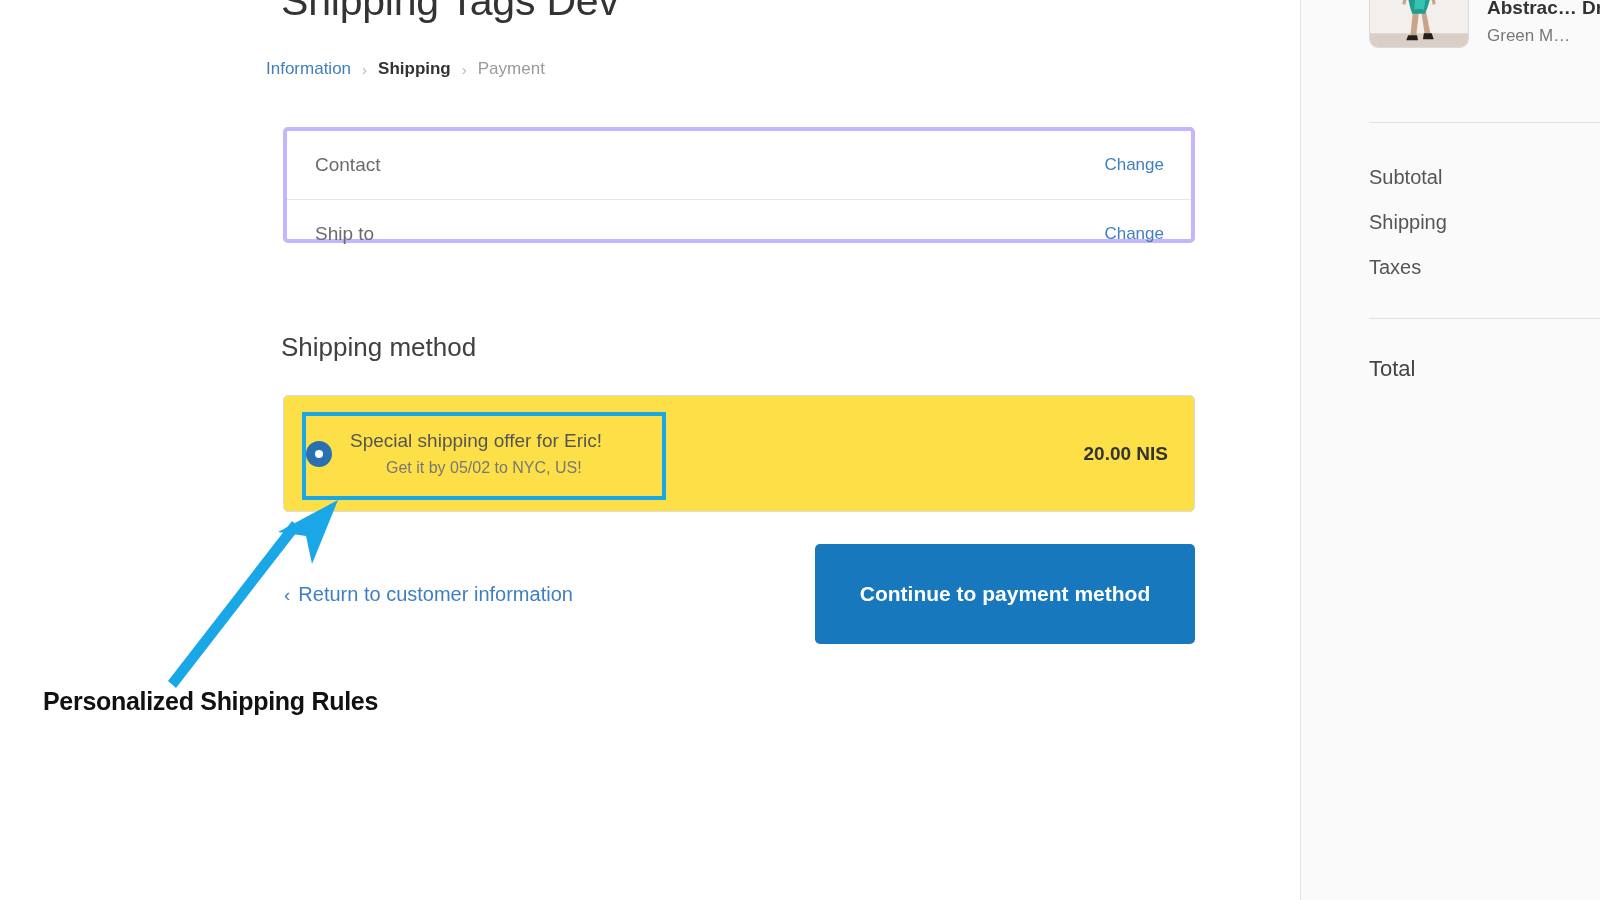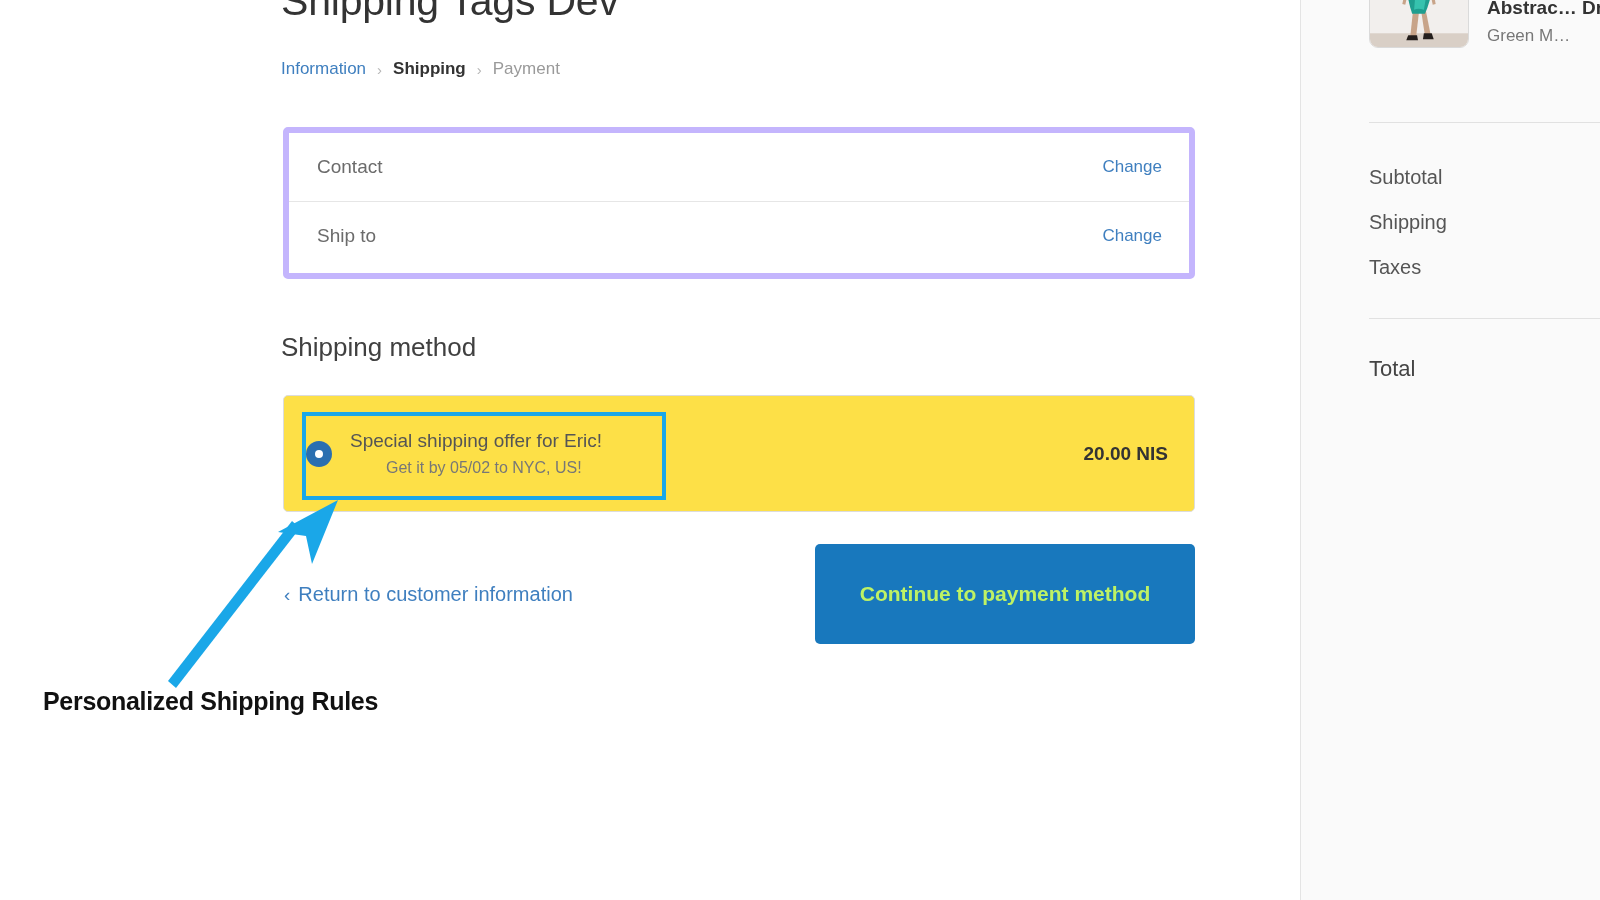--- a/index.html
+++ b/index.html
@@ -25,43 +25,43 @@
     left: 281px; top: -22px;
     font-size: 41px;
     font-weight: 400;
     color: #333333;
     letter-spacing: -0.2px;
     white-space: nowrap;
   }
 
   .breadcrumb {
     position: absolute;
-    left: 281px; top: 59px;
+    left: 266px; top: 59px;
     display: flex;
     align-items: center;
     gap: 11px;
     font-size: 17px;
     white-space: nowrap;
   }
   .bc-link { color: #3f7fbf; }
   .bc-current { color: #333333; font-weight: 700; }
   .bc-next { color: #9a9a9a; }
   .bc-sep {
     color: #b6b6b6;
     font-size: 15px;
     line-height: 1;
     display: inline-block;
   }
 
   
   .review-card {
     position: absolute;
     left: 283px; top: 127px;
-    width: 912px; height: 152px;
-    border: 6px solid #c4b5fd;
+    width: 912px; height: 116px;
+    border: 4px solid #c4b5fd;
     border-radius: 5px;
     background: #ffffff;
   }
   .review-row {
     position: relative;
     height: 68px;
     display: flex;
     align-items: center;
     padding: 0 27px 0 28px;
   }
@@ -189,21 +189,21 @@
     color: #3f7fbf;
   }
 
   .primary-btn {
     position: absolute;
     left: 815px; top: 544px;
     width: 380px; height: 100px;
     background: #1878bd;
     border: none;
     border-radius: 5px;
-    color: #bef264;
+    color: #ffffff;
     font-family: "Liberation Sans", sans-serif;
     font-size: 21px;
     font-weight: 700;
     cursor: pointer;
   }
 
   
   .sidebar {
     position: absolute;
     left: 1300px; top: 0;

